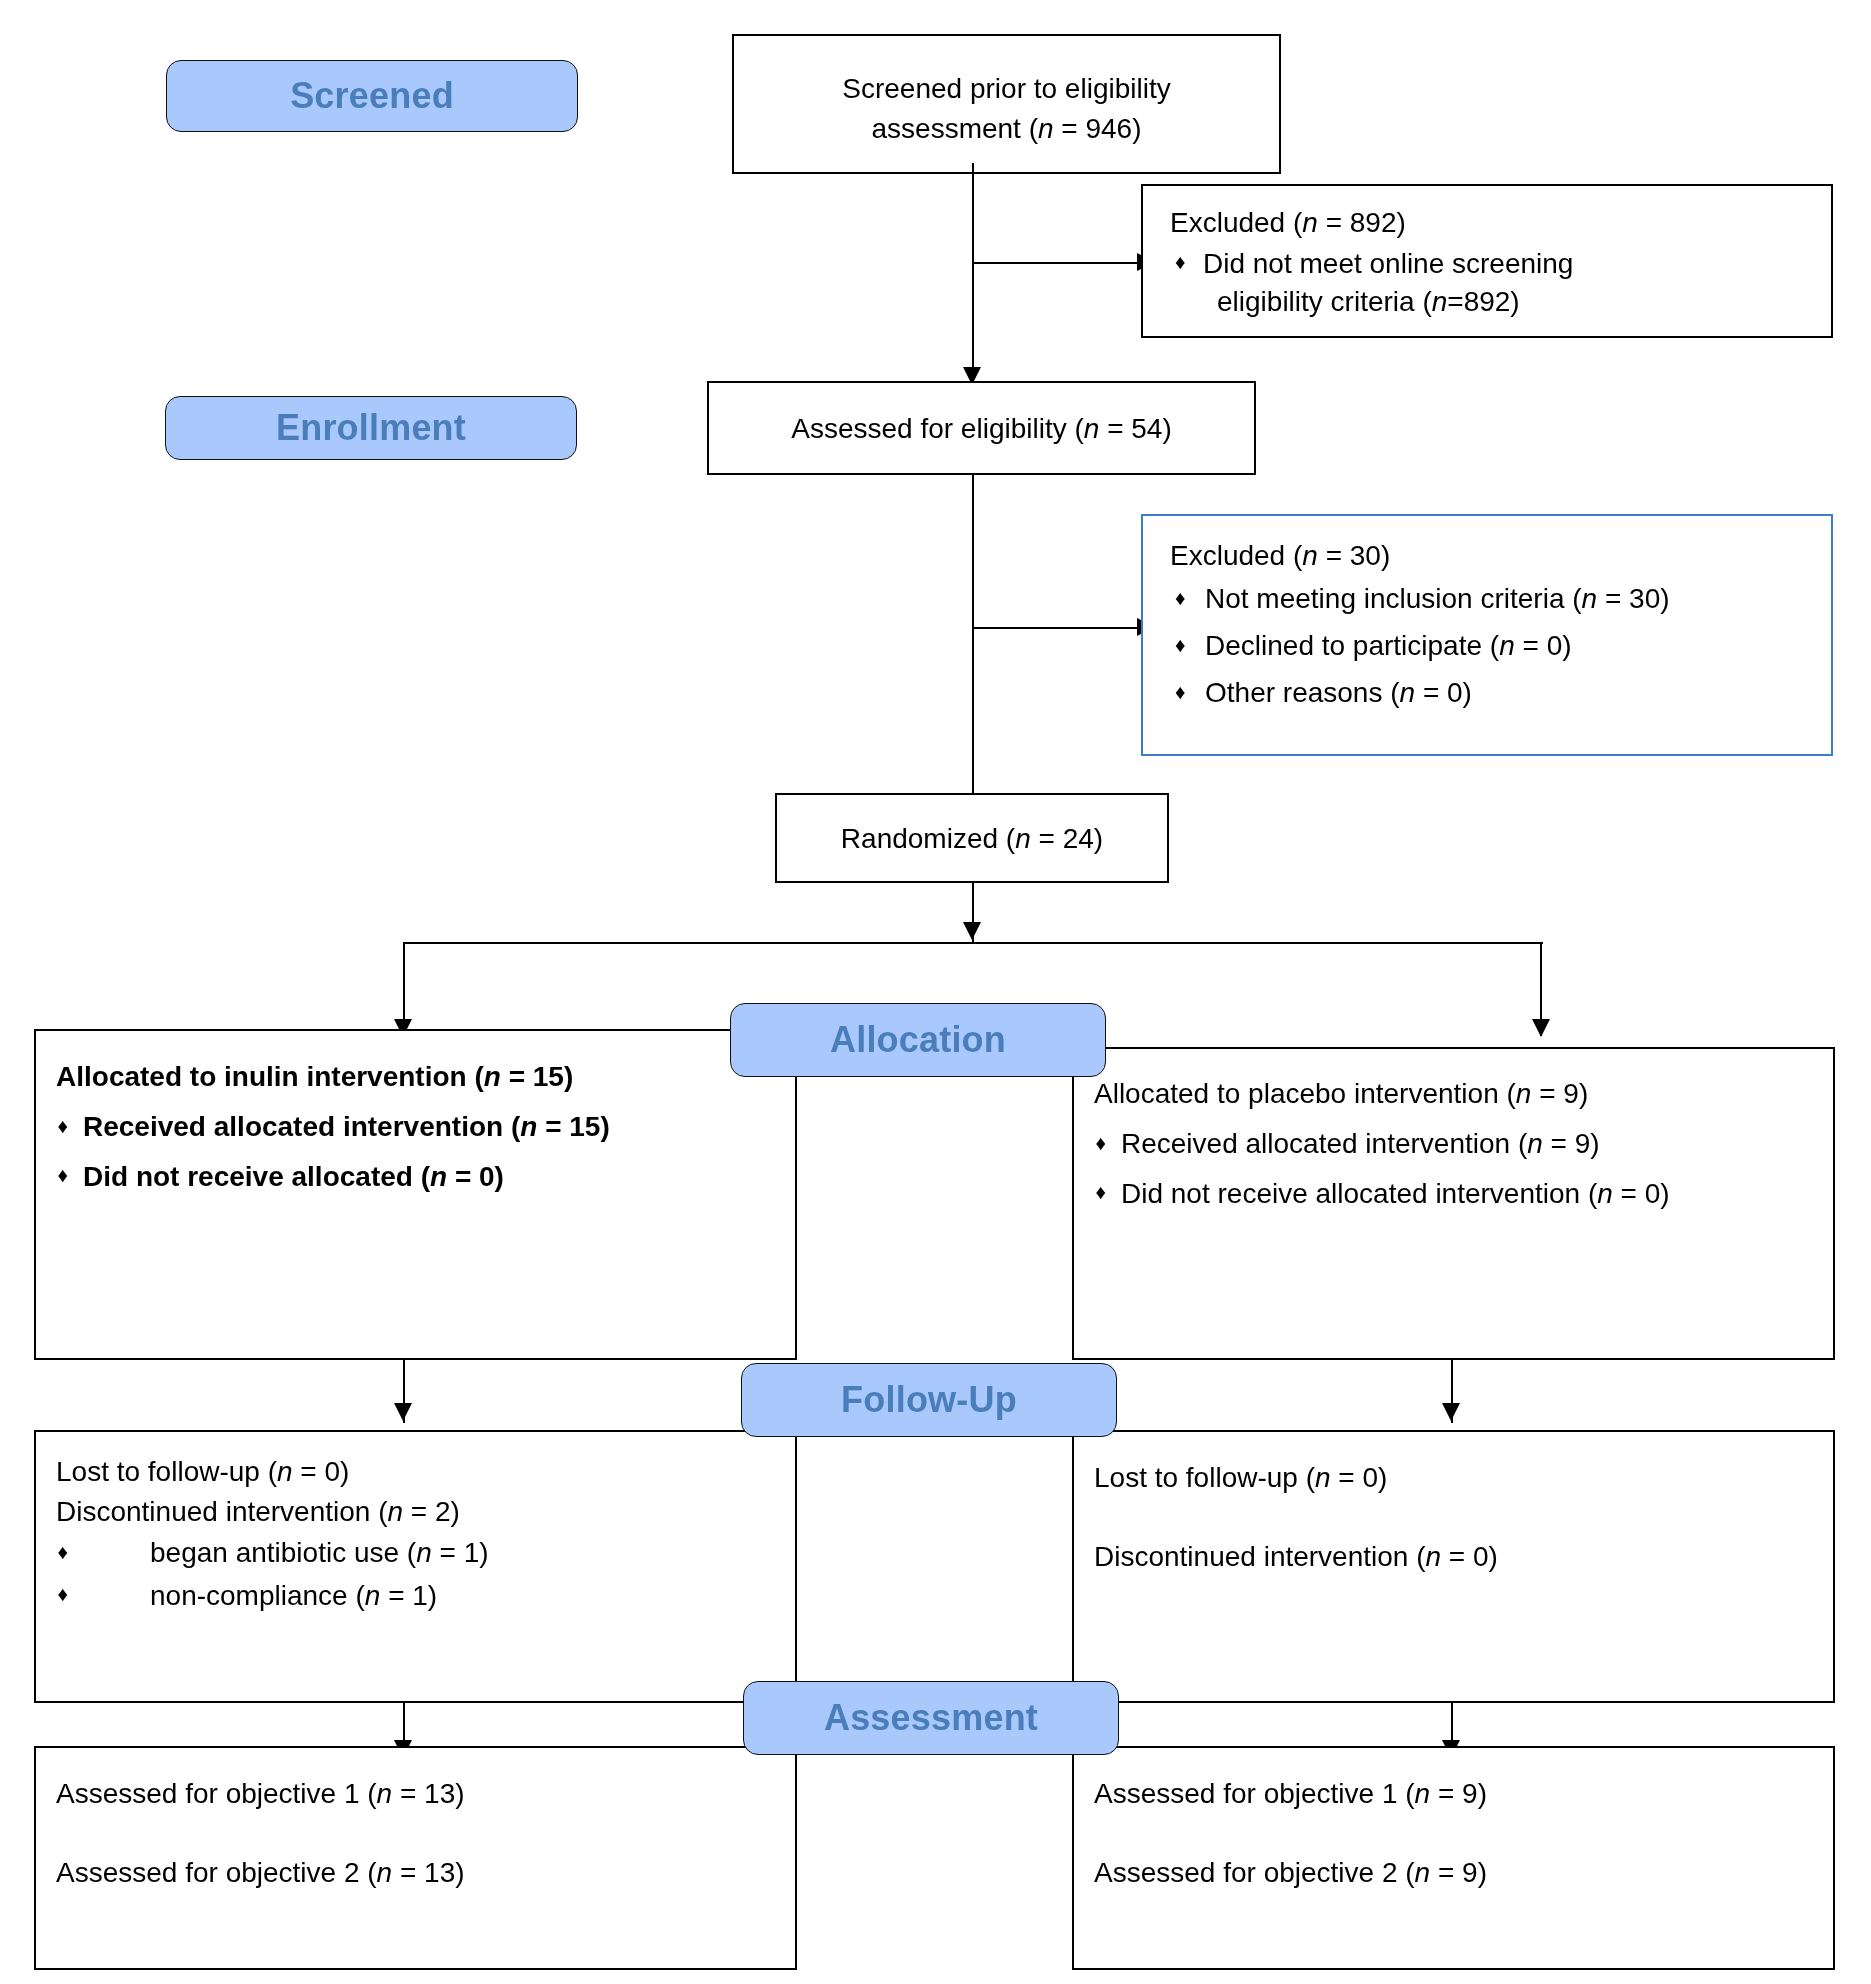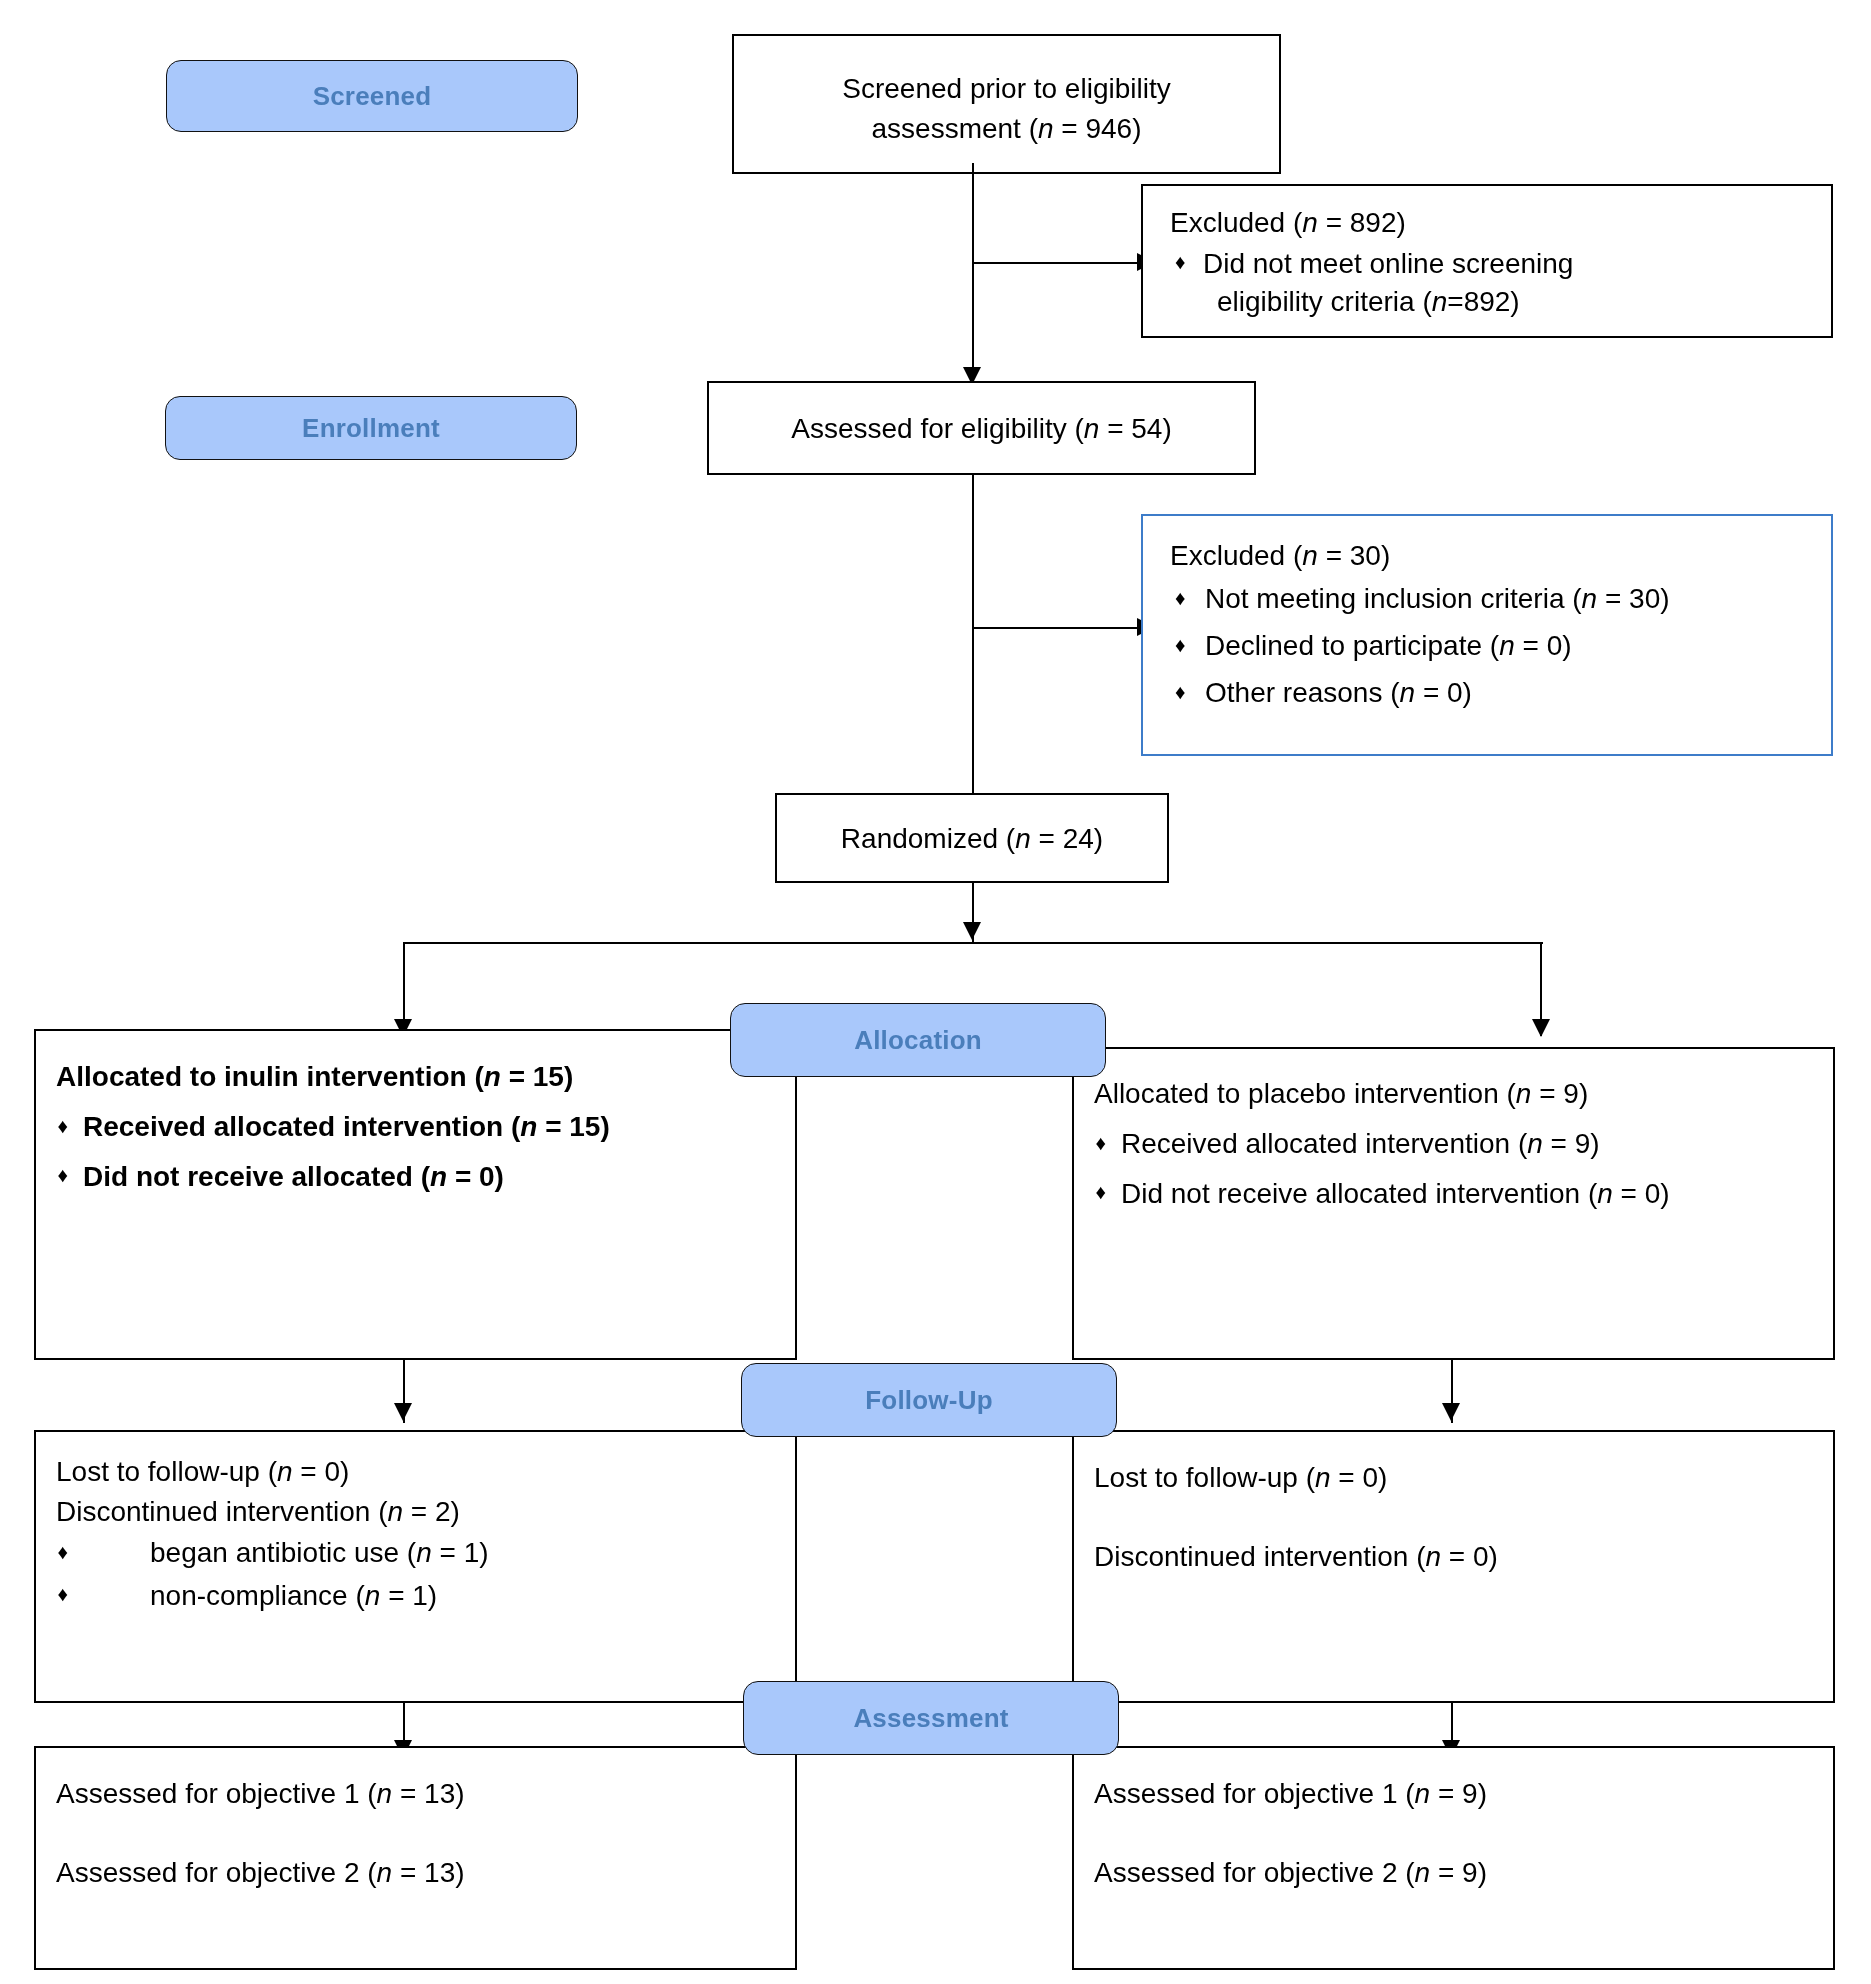--- a/index.html
+++ b/index.html
@@ -10,21 +10,21 @@
        border:2.2px solid #000000;}
   .box.blueborder{border-color:#3d7cc9;border-width:2.7px;}
 
   .txt{position:absolute;color:#000;font-size:28px;line-height:1.28;
        font-family:"Liberation Sans",sans-serif;white-space:nowrap;}
   .ital{font-style:italic;}
 
   .stage{position:absolute;box-sizing:border-box;background:#a9c8fb;
          border:1.8px solid #111;border-radius:15px;
          display:flex;align-items:center;justify-content:center;
-         color:#4a7ebb;font-weight:bold;font-size:26px;
+         color:#4a7ebb;font-weight:bold;font-size:36px;
          font-family:"Liberation Sans",sans-serif;letter-spacing:0.2px;z-index:40;}
 
   .line{position:absolute;background:#000;}
   .vline{width:2.2px;}
   .hline{height:2.2px;}
 
   .arrow-d{position:absolute;width:0;height:0;
            border-left:9.9px solid transparent;border-right:9.9px solid transparent;
            border-top:18px solid #000;}
   .arrow-r{position:absolute;width:0;height:0;

